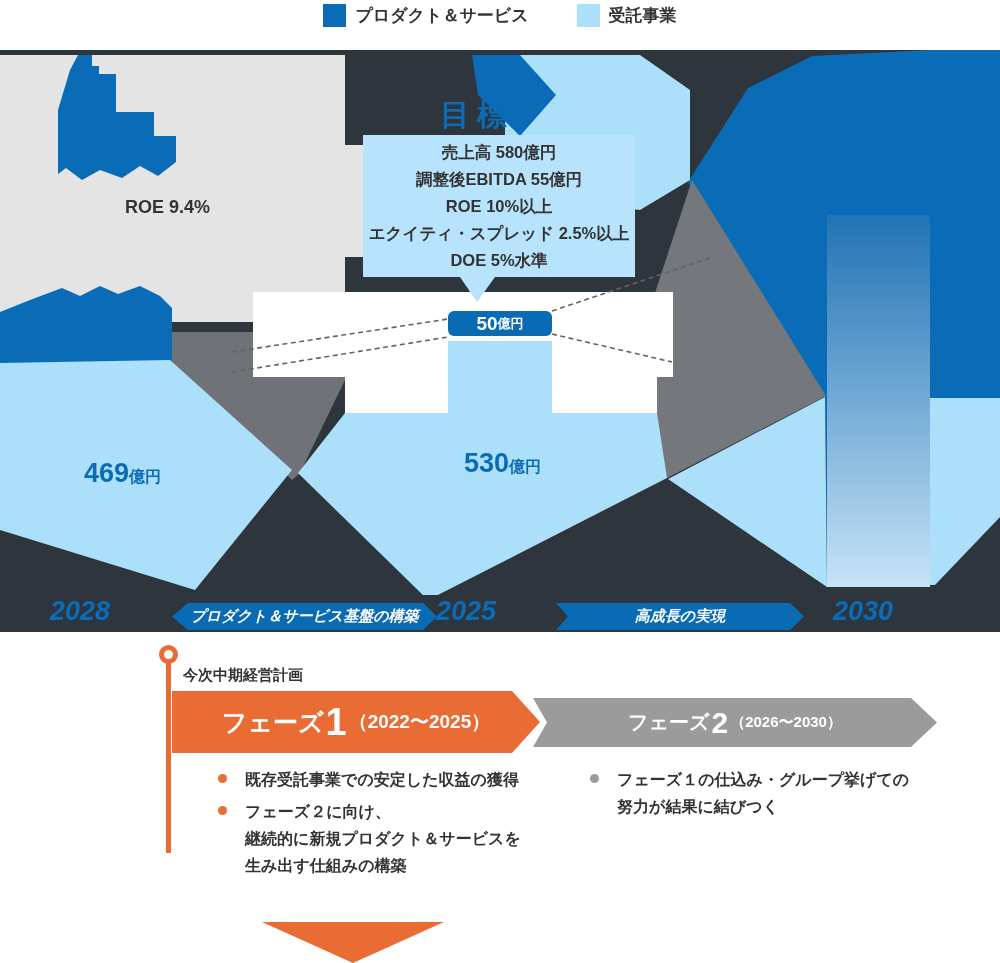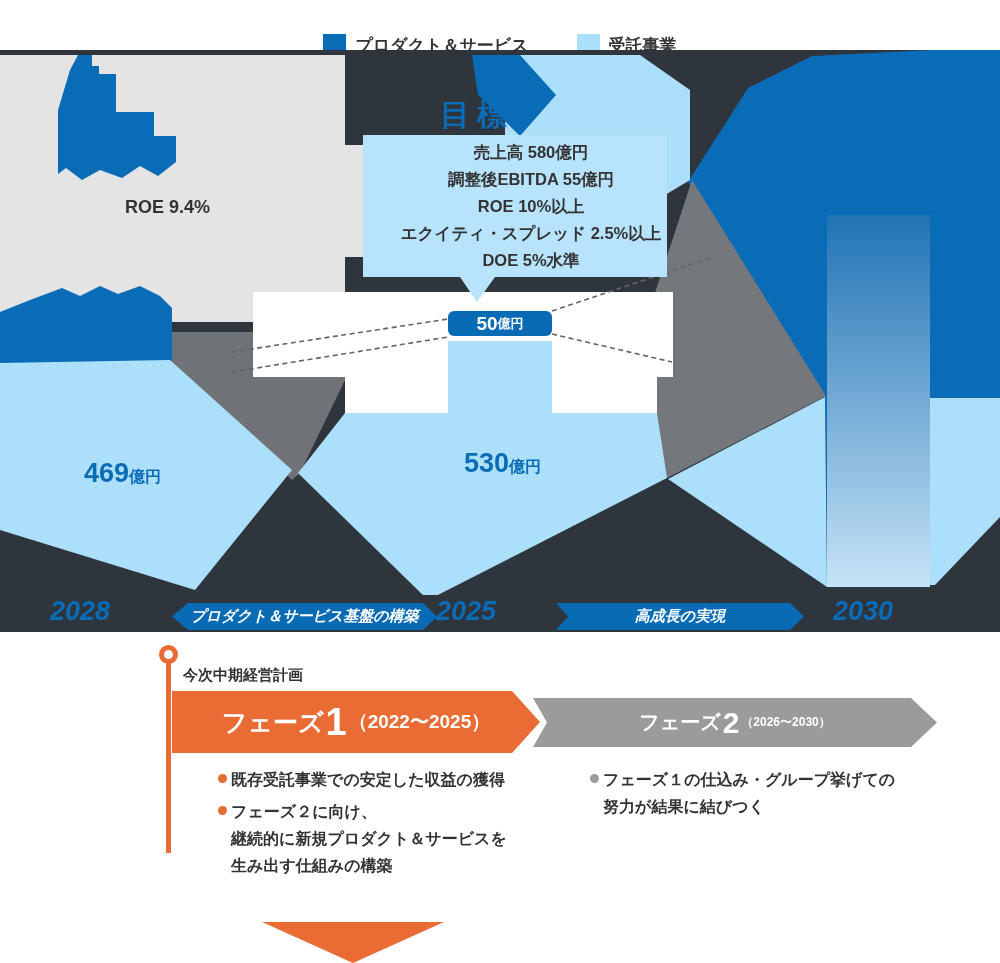--- a/index.html
+++ b/index.html
@@ -1,30 +1,30 @@
 <!DOCTYPE html>
 <html><head>
 <meta charset="utf-8">
 <style>
   html,body{margin:0;padding:0;background:#ffffff;}
   #app{position:relative;width:1000px;height:963px;overflow:hidden;
        font-family:"Liberation Sans",sans-serif;color:#333;}
   .abs{position:absolute;}
   
   .legend{position:absolute;top:4px;left:0;width:1000px;display:flex;justify-content:center;gap:48px;}
-  .legend-item{display:flex;align-items:center;gap:9px;margin-top:30px;}
+  .legend-item{display:flex;align-items:center;gap:9px;}
   .swatch{width:23px;height:23px;display:inline-block;}
   .legend-label{font-size:17px;font-weight:bold;color:#333;}
   
   .panel-text{left:0px;top:192px;width:335px;text-align:center;
               font-size:18px;font-weight:bold;line-height:30px;color:#333;}
   .goal-heading{left:440px;top:95px;font-size:30px;font-weight:bold;color:#0A6CB7;letter-spacing:7px;}
   .balloon{left:363px;top:135px;width:272px;height:142px;background:#B7E4FC;
            display:flex;flex-direction:column;justify-content:center;text-align:center;
-           font-size:16.5px;font-weight:bold;line-height:27px;color:#333;padding-left:32px;}
+           font-size:16.5px;font-weight:bold;line-height:27px;color:#333;}
   .badge{left:448px;top:311px;width:104px;height:25px;background:#0A6BB5;color:#fff;
          display:flex;align-items:center;justify-content:center;font-weight:bold;border-radius:6px;}
   .badge .big{font-size:19px;} .badge .small{font-size:13px;}
   .rev{font-weight:bold;color:#0A6CB7;text-align:center;}
   .rev .big{font-size:27px;} .rev .small{font-size:16px;}
   .rev-left{left:30px;top:458px;width:185px;}
   .rev-mid{left:420px;top:448px;width:165px;}
   .year{top:596px;width:110px;font-size:27px;font-weight:bold;font-style:italic;color:#0A6CB7;}
   .ribbon{top:603px;height:27px;background:#0A6BB5;color:#fff;font-size:15px;font-weight:bold;
           display:flex;align-items:center;justify-content:center;font-style:italic;}
@@ -37,22 +37,22 @@
         background:#fff;box-sizing:border-box;}
   .vline{left:166px;top:662px;width:5px;height:191px;background:#EA6C35;}
   .tl-heading{left:183px;top:666px;font-size:15px;font-weight:bold;color:#333;}
   .arrow{display:flex;align-items:center;justify-content:center;color:#fff;font-weight:bold;}
   .arrow1{left:172px;top:691px;width:368px;height:62px;background:#EA6C35;
           clip-path:polygon(0 0,calc(100% - 28px) 0,100% 50%,calc(100% - 28px) 100%,0 100%);
           padding-right:0;}
   .arrow2{left:533px;top:698px;width:404px;height:49px;background:#9B9B9B;
           clip-path:polygon(0 0,calc(100% - 26px) 0,100% 50%,calc(100% - 26px) 100%,0 100%,14px 50%);}
   .arrow1 .nm{font-size:25px;} .arrow1 .num{font-size:38px;margin:0 2px;} .arrow1 .rng{font-size:19px;}
-  .arrow2 .nm{font-size:20px;} .arrow2 .num{font-size:30px;margin:0 2px;} .arrow2 .rng{font-size:12px;}
-  .bullet{display:flex;gap:4px;font-size:16px;font-weight:bold;color:#333;line-height:27px;}
+  .arrow2 .nm{font-size:20px;} .arrow2 .num{font-size:30px;margin:0 2px;} .arrow2 .rng{font-size:15px;}
+  .bullet{display:flex;gap:18px;font-size:16px;font-weight:bold;color:#333;line-height:27px;}
   .dot{width:9px;height:9px;border-radius:50%;margin-top:8px;flex:0 0 9px;}
   .dot-orange{background:#EA6C35;} .dot-gray{background:#9B9B9B;}
   .b-line{display:block;}
   .tri-down{left:262px;top:922px;width:0;height:0;
             border-left:91px solid transparent;border-right:91px solid transparent;
             border-top:41px solid #EA6C35;}
 </style>
 </head>
 <body>
 

